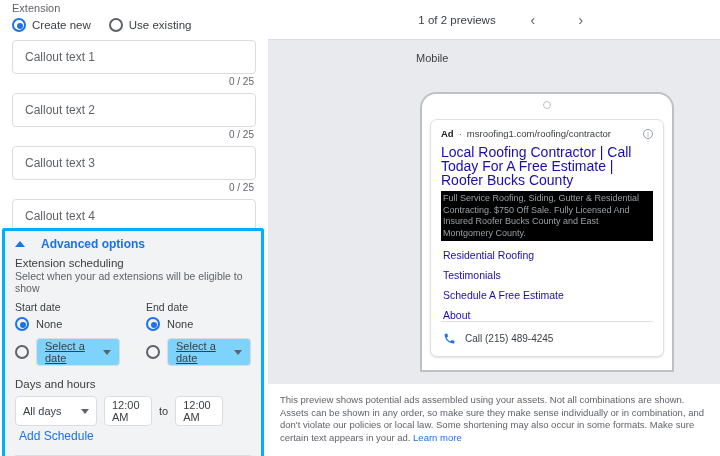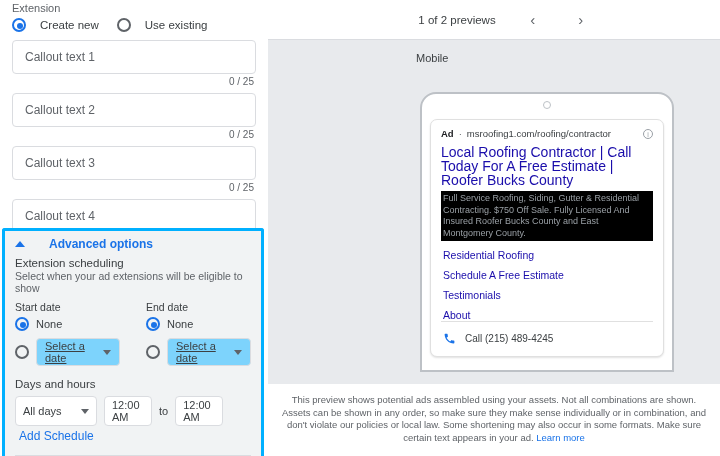--- a/index.html
+++ b/index.html
@@ -31,21 +31,21 @@
   }
   .radio-row {
     display: flex;
     align-items: center;
     gap: 18px;
     padding: 0 4px 8px 4px;
   }
   .radio {
     display: flex;
     align-items: center;
-    gap: 14px;
+    gap: 6px;
     font-size: 11.5px;
     color: #3c4043;
     cursor: pointer;
   }
   .rdo {
     width: 14px; height: 14px;
     border-radius: 50%;
     border: 2px solid #5f6368;
     display: inline-block;
     position: relative;
@@ -98,21 +98,21 @@
     height: 228px;
     border: 3px solid #00b0ff;
     border-bottom: none;
     border-radius: 3px 3px 0 0;
     background: #f1f3f4;
     padding: 6px 10px;
   }
   .adv-head {
     display: flex;
     align-items: center;
-    gap: 24px;
+    gap: 16px;
     color: #1a73e8;
     font-size: 12px;
     font-weight: bold;
     cursor: pointer;
     padding-bottom: 4px;
   }
   .caret-up {
     width: 0; height: 0;
     border-left: 5px solid transparent;
     border-right: 5px solid transparent;
@@ -345,21 +345,20 @@
   }
   .disclaimer {
     position: absolute;
     left: 0; bottom: 0;
     width: 452px;
     background: #fff;
     padding: 10px 12px 12px 12px;
     font-size: 9.5px;
     line-height: 12.5px;
     color: #5f6368;
-    text-align: center;
   }
   .disclaimer a { color: #1a73e8; text-decoration: none; cursor: pointer; }
 </style>
 </head>
 <body>
 
 <div class="app">
 
   <div class="left">
     <div class="section-label">Extension</div>
@@ -473,22 +472,22 @@
       <div class="card">
         <div class="info-i">i</div>
         <div class="ad-line">
           <span class="ad-badge">Ad</span>
           <span class="ad-dot">·</span>
           <span>msroofing1.com/roofing/contractor</span>
         </div>
         <div class="headline">Local Roofing Contractor | Call Today For A Free Estimate | Roofer Bucks County</div>
         <div class="desc-grey">Full Service Roofing, Siding, Gutter &amp; Residential Contracting. $750 Off Sale. Fully Licensed And Insured Roofer Bucks County and East Montgomery County.</div>
         <div class="sitelink">Residential Roofing</div>
+        <div class="sitelink">Testimonials</div>
         <div class="sitelink">Schedule A Free Estimate</div>
-        <div class="sitelink">Testimonials</div>
         <div class="sitelink">About</div>
         <div class="callbtn">
           <span class="phone-ico">
             <svg width="13" height="13" viewBox="0 0 24 24" fill="#1a73e8">
                 <path d="M6.6 10.8c1.4 2.8 3.8 5.1 6.6 6.6l2.2-2.2c.3-.3.7-.4 1-.2 1.1.4 2.4.6 3.6.6.6 0 1 .4 1 1V20c0 .6-.4 1-1 1-9.4 0-17-7.6-17-17 0-.6.4-1 1-1h3.5c.6 0 1 .4 1 1 0 1.3.2 2.5.6 3.6.1.3 0 .7-.2 1l-2.3 2.2z"></path>
               </svg>
           </span>
           <span>Call (215) 489-4245</span>
         </div>
       </div>

